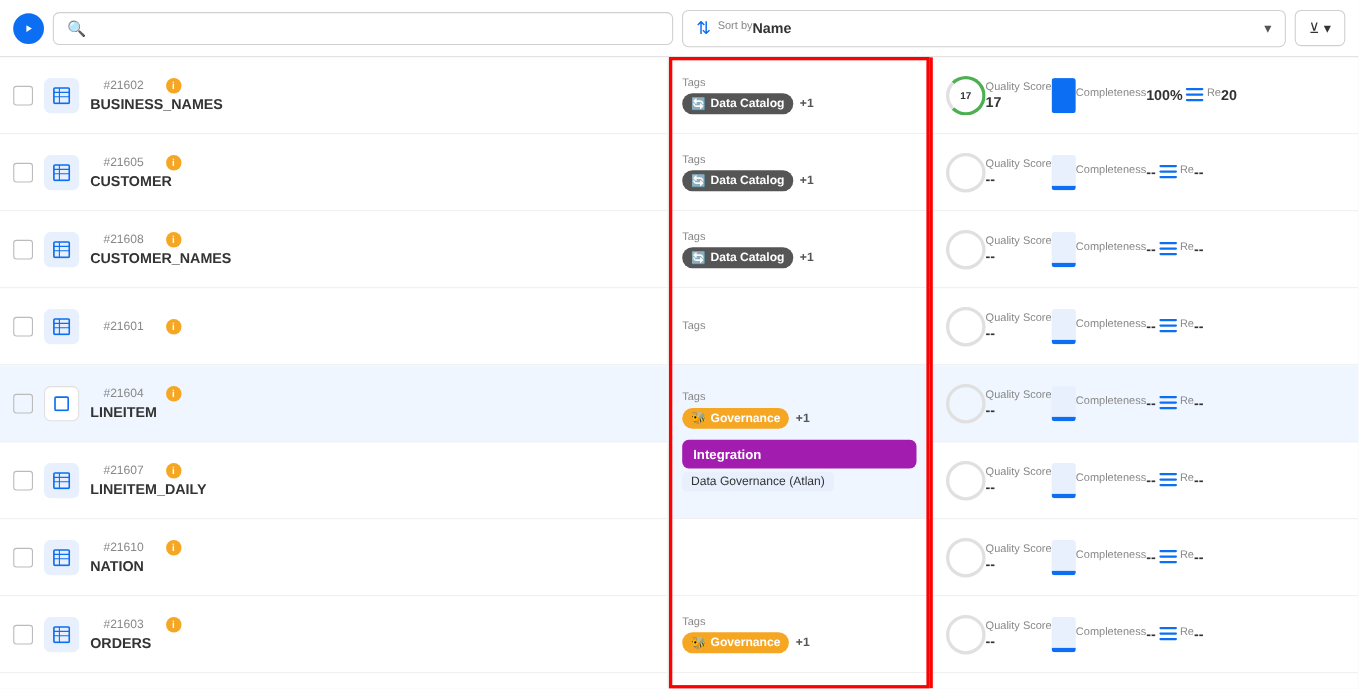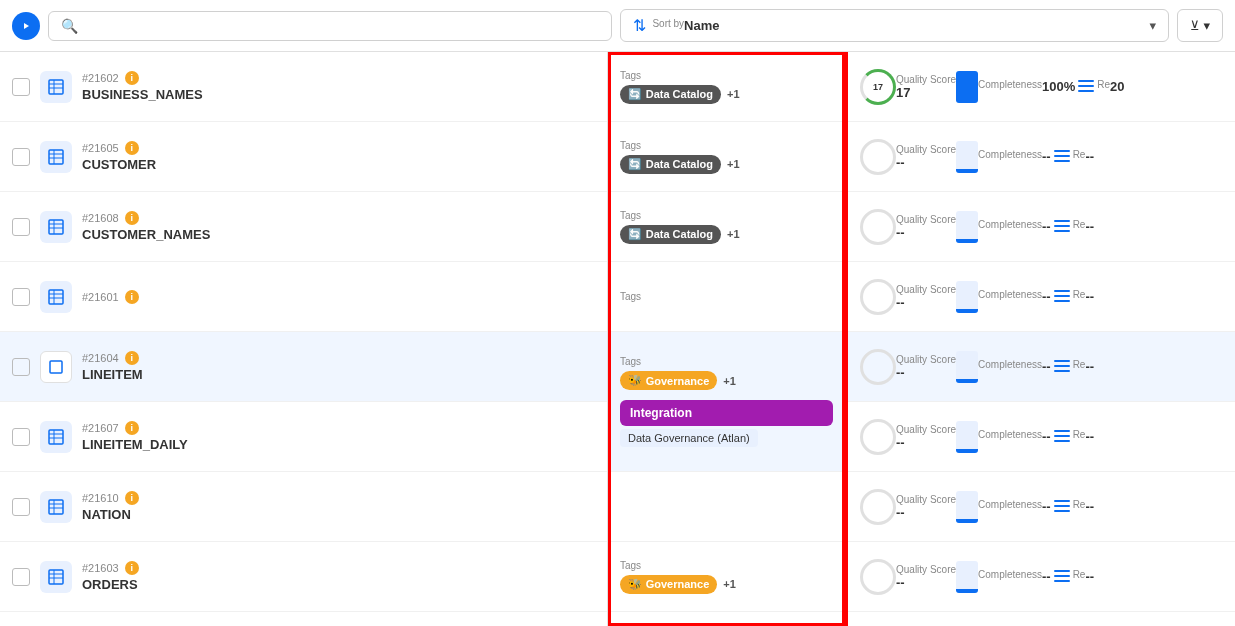--- a/index.html
+++ b/index.html
@@ -37,21 +37,21 @@
     .metrics-panel { flex: 1; overflow-y: auto; overflow-x: hidden; }
 
     
     .asset-row { display: flex; align-items: center; padding: 10px 12px; border-bottom: 1px solid #f0f0f0; min-height: 70px; }
     .asset-row.highlighted { background: #f0f6ff; }
     .asset-checkbox { width: 18px; height: 18px; border: 1.5px solid #bbb; border-radius: 3px; margin-right: 10px; flex-shrink: 0; }
     .asset-icon { width: 32px; height: 32px; background: #e8f0fe; border-radius: 6px; display: flex; align-items: center; justify-content: center; margin-right: 10px; flex-shrink: 0; }
     .asset-icon svg { fill: #0c6ef2; }
     .asset-icon.white-bg { background: #fff; border: 1px solid #e0e0e0; }
     .asset-info { display: flex; flex-direction: column; gap: 2px; }
-    .asset-id { font-size: 11px; color: #888; display: flex; align-items: center; gap: 6px; }
+    .asset-id { font-size: 11px; color: #888; display: flex; align-items: center; gap: 20px; margin-left: 12px; }
     .info-icon { width: 14px; height: 14px; background: #f5a623; border-radius: 50%; display: inline-flex; align-items: center; justify-content: center; color: #fff; font-size: 9px; font-weight: bold; flex-shrink: 0; }
     .asset-name { font-size: 13px; font-weight: 600; color: #333; }
 
     
     .tag-cell { padding: 8px 12px; border-bottom: 1px solid #f0f0f0; min-height: 70px; display: flex; flex-direction: column; justify-content: center; gap: 4px; }
     .tag-cell.highlighted { background: #f0f6ff; }
     .tag-label { font-size: 10px; color: #888; font-weight: 500; }
     .tag-row { display: flex; align-items: center; gap: 6px; flex-wrap: wrap; }
     .tag-badge { display: inline-flex; align-items: center; gap: 4px; padding: 3px 8px; border-radius: 12px; font-size: 11px; font-weight: 600; }
     .tag-badge.data-catalog { background: #555; color: #fff; }

